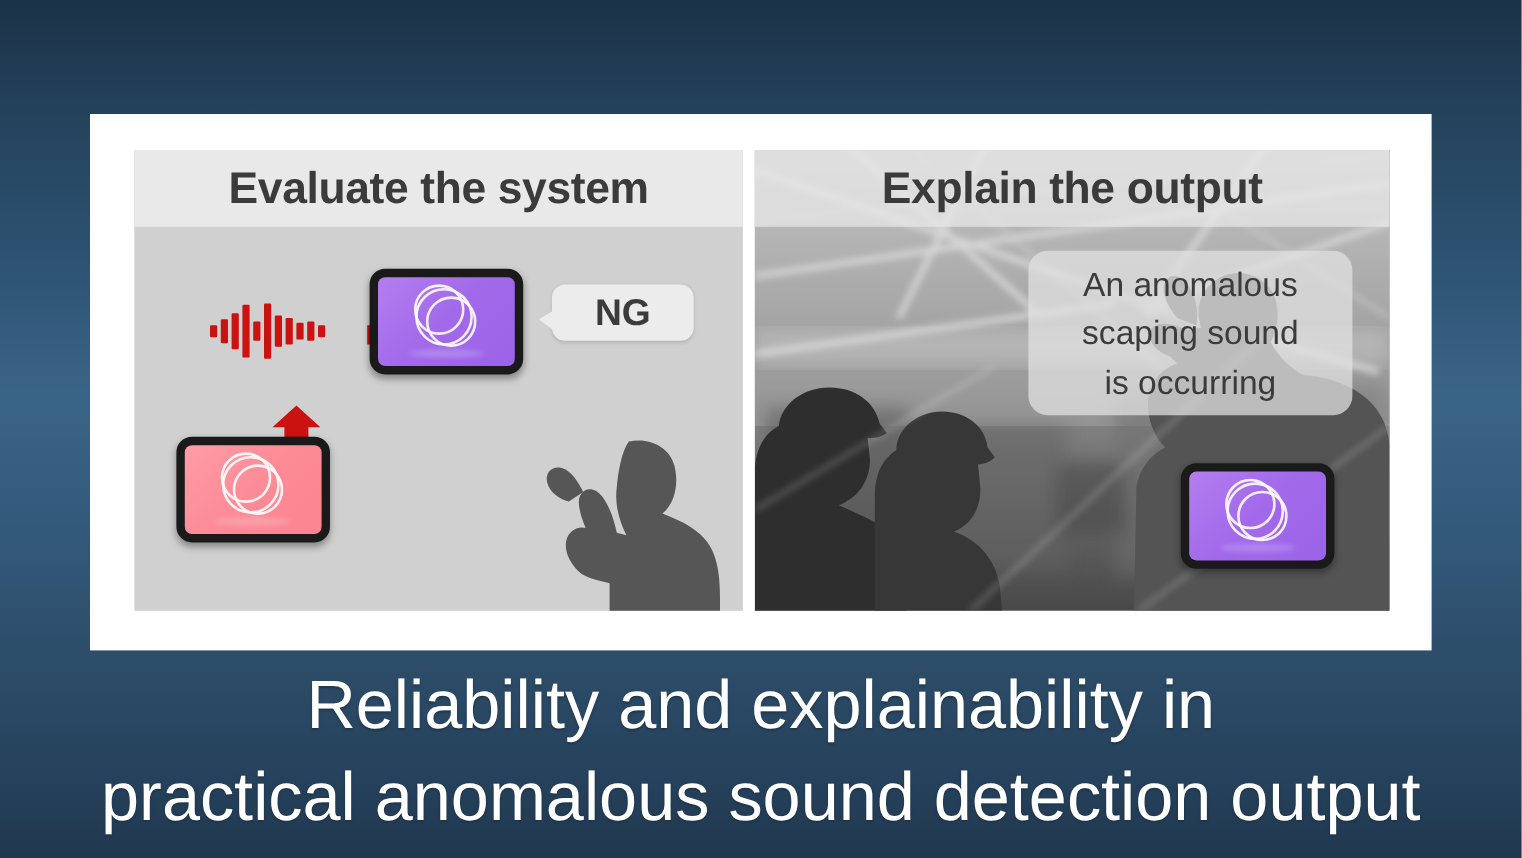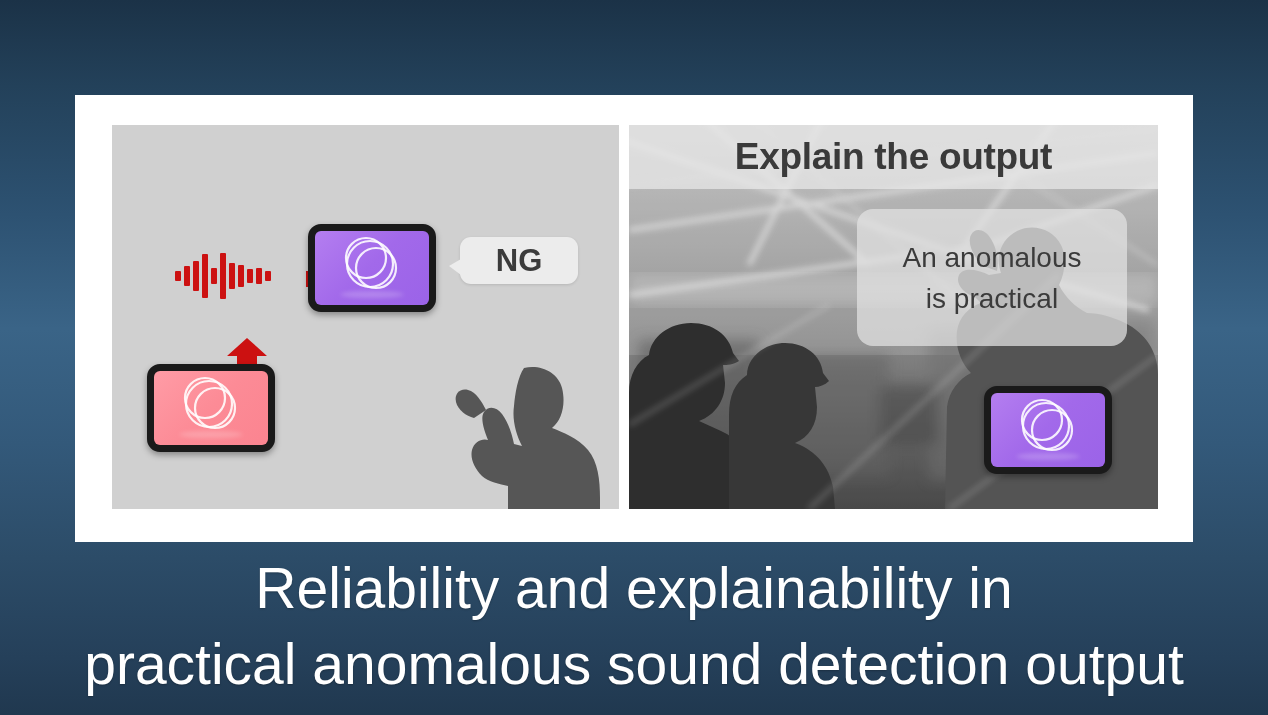--- a/index.html
+++ b/index.html
@@ -122,20 +122,23 @@
   }
 </style>
 </head>
 <body>
 
 <div id="frame">
   <div id="panels">
 
     <div class="panel" id="panel-left">
 
+      <div class="panel-header">
+        <span class="panel-title">Evaluate the system</span>
+      </div>
 
       <div id="waveform">
           <span style="height: 10px;"></span>
           <span style="height: 20px;"></span>
           <span style="height: 30px;"></span>
           <span style="height: 44px;"></span>
           <span style="height: 16px;"></span>
           <span style="height: 46px;"></span>
           <span style="height: 26px;"></span>
           <span style="height: 22px;"></span>
@@ -284,21 +287,22 @@
         </g>
         <rect x="0" y="0" width="529" height="384" fill="#9a9a9a" opacity="0.12"></rect>
       </svg>
 
       <div class="panel-header">
         <span class="panel-title">Explain the output</span>
       </div>
 
       <div id="explain-bubble">
         <span class="explain-line">An anomalous</span>
-        <span class="explain-line">is practical</span>
+        <span class="explain-line">scaping sound</span>
+        <span class="explain-line">is occurring</span>
       </div>
 
       <div class="tablet tablet-purple" id="tablet-explain">
         <div class="tablet-screen">
           <svg class="logo-rings" width="72" height="72" viewBox="0 0 72 72">
             <circle cx="30" cy="30" r="20" stroke-width="2.2"></circle>
             <circle cx="40" cy="40" r="20" stroke-width="2.2"></circle>
             <circle cx="34" cy="36" r="23" stroke-width="2.2"></circle>
           </svg>
           <div class="screen-shine"></div>

